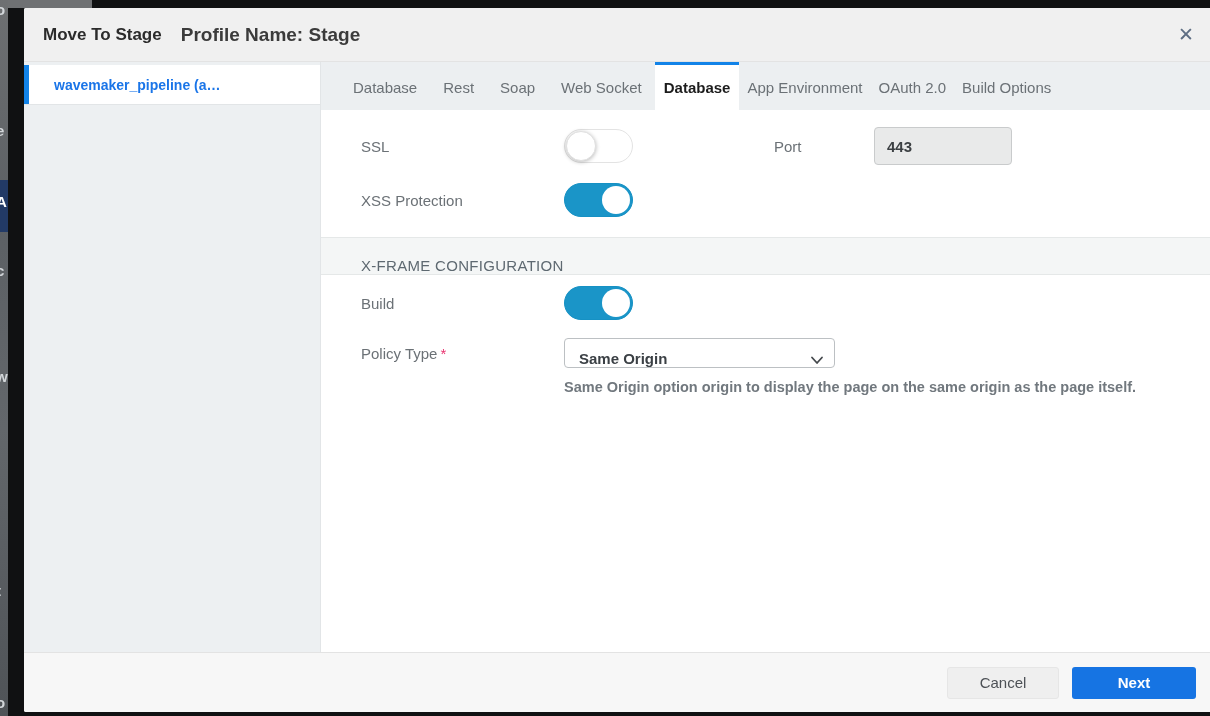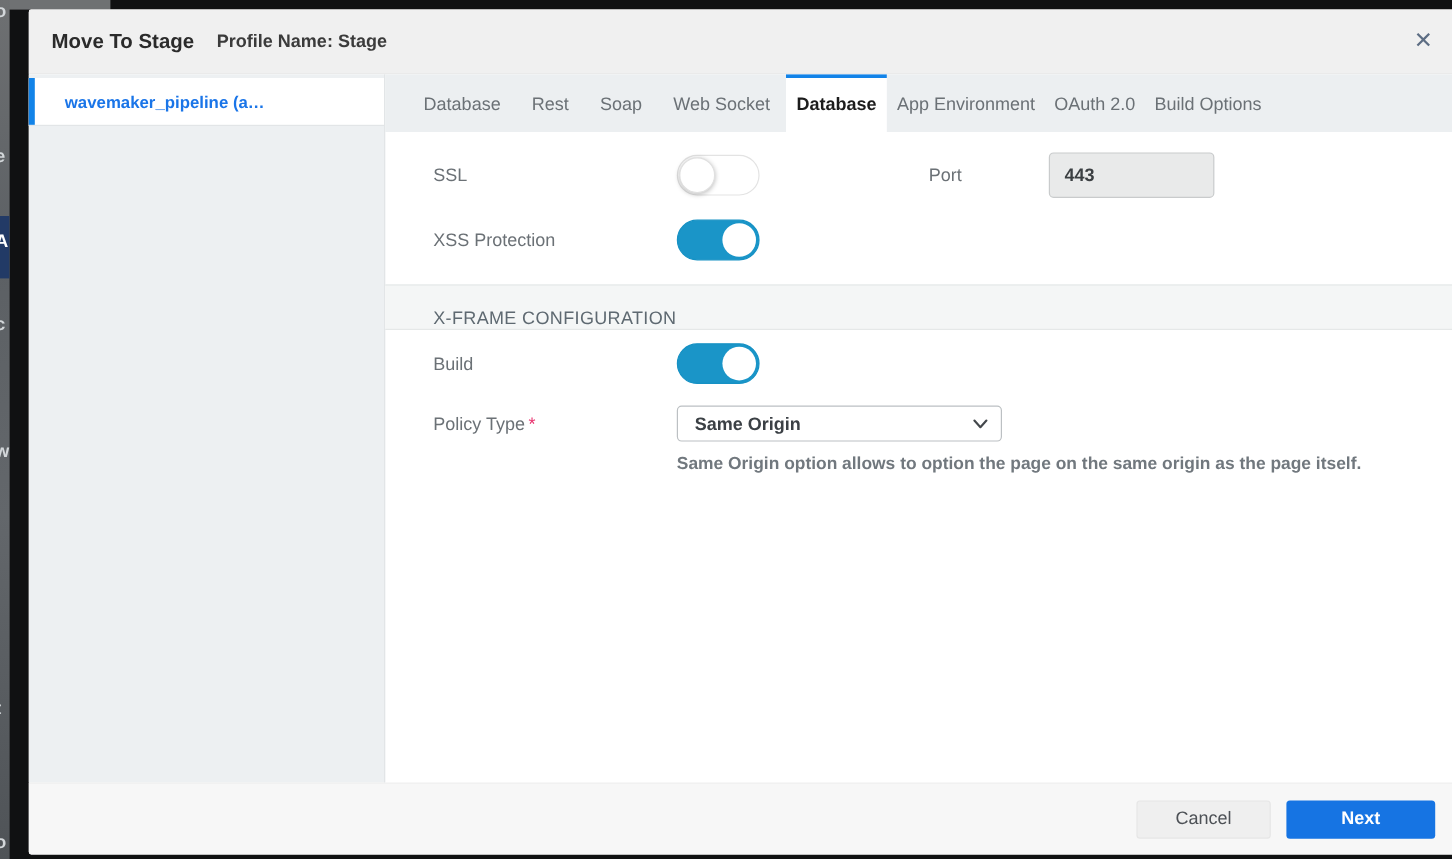--- a/index.html
+++ b/index.html
@@ -17,21 +17,21 @@
   .f4{top:368px;} .f5{top:582px;} .f6{top:694px;}
   .bg-top-gray { position:absolute; left:0; top:0; width:92px; height:8px; background:#6f7173; z-index:0; }
 
   
   .modal { position:absolute; left:24px; top:8px; width:1194px; height:704px;
     background:#ffffff; border-radius:2px; display:flex; flex-direction:column; z-index:2; }
 
   .modal-header { height:54px; flex:0 0 54px; background:#f0f0f0; border-bottom:1px solid #e3e3e3;
     display:flex; align-items:center; padding:0 24px 0 19px; border-radius:2px 2px 0 0; }
   .title { font-size:17px; font-weight:bold; color:#2b2b2b; }
-  .profile { font-size:15px; font-weight:bold; color:#3b3b3b; margin-left:19px; }
+  .profile { font-size:19px; font-weight:bold; color:#3b3b3b; margin-left:19px; }
   .close { margin-left:auto; font-size:19px; color:#5d6d83; cursor:pointer; line-height:1; }
 
   .modal-body { flex:1 1 auto; display:flex; min-height:0; }
 
   
   .sidebar { width:297px; flex:0 0 297px; background:#edf0f2; border-right:1px solid #e2e5e7; padding-top:3px; }
   .side-item { position:relative; height:40px; display:flex; align-items:center;
     background:#ffffff; border-bottom:1px solid #e2e5e7; cursor:pointer; }
   .side-item .accent { position:absolute; left:0; top:0; width:5px; height:100%; background:#1283e8; }
   .side-label { padding-left:30px; color:#1a75e8; font-size:14px; font-weight:bold; white-space:nowrap; }
@@ -65,21 +65,21 @@
 
   
   .band { height:38px; background:#f4f6f6; border-top:1px solid #e5e8e8; border-bottom:1px solid #e5e8e8;
     display:flex; align-items:flex-end; padding-left:40px; }
   .band-title { color:#5e6971; font-size:15px; letter-spacing:0.3px; }
 
   .content-bottom { padding:11px 30px 0 40px; }
   .row-policy { margin-top:20px; align-items:flex-start; }
   .row-policy .field-label { padding-top:7px; }
   .select { width:271px; height:30px; background:#fff; border:1px solid #bcc0c3; border-radius:4px;
-    display:flex; align-items:center; padding:0 10px 0 14px; cursor:pointer; }
+    display:flex; align-items:flex-end; padding:0 10px 0 14px; cursor:pointer; }
   .select-value { font-size:15px; font-weight:bold; color:#3b4045; flex:1; }
   .chevron { width:14px; height:14px; flex:0 0 14px; }
   .help-text { margin-top:11px; font-size:14.5px; font-weight:bold; color:#71787e; }
 
   
   .modal-footer { height:60px; flex:0 0 60px; background:#f7f7f7; border-top:1px solid #e3e3e3;
     display:flex; align-items:center; justify-content:flex-end; padding-right:22px; gap:13px;
     border-radius:0 0 2px 2px; }
   .btn { height:32px; border:none; border-radius:3px; font-size:15px; cursor:pointer;
     font-family:"Liberation Sans",sans-serif; }
@@ -165,21 +165,21 @@
             <span class="field-label">
               <span>Policy Type</span><span class="req">*</span>
             </span>
             <div>
               <div class="select">
                 <span class="select-value">Same Origin</span>
                 <svg class="chevron" viewBox="0 0 14 14">
                   <polyline points="2,4.5 7,10 12,4.5" fill="none" stroke="#44484c" stroke-width="1.8" stroke-linecap="round" stroke-linejoin="round"></polyline>
                 </svg>
               </div>
-              <div class="help-text">Same Origin option allows to option the page on the same origin as the page itself.</div>
+              <div class="help-text">Same Origin option origin to display the page on the same origin as the page itself.</div>
             </div>
           </div>
         </div>
 
       </div>
     </div>
 
     <div class="modal-footer">
       <button class="btn cancel">Cancel</button>
       <button class="btn next">Next</button>

